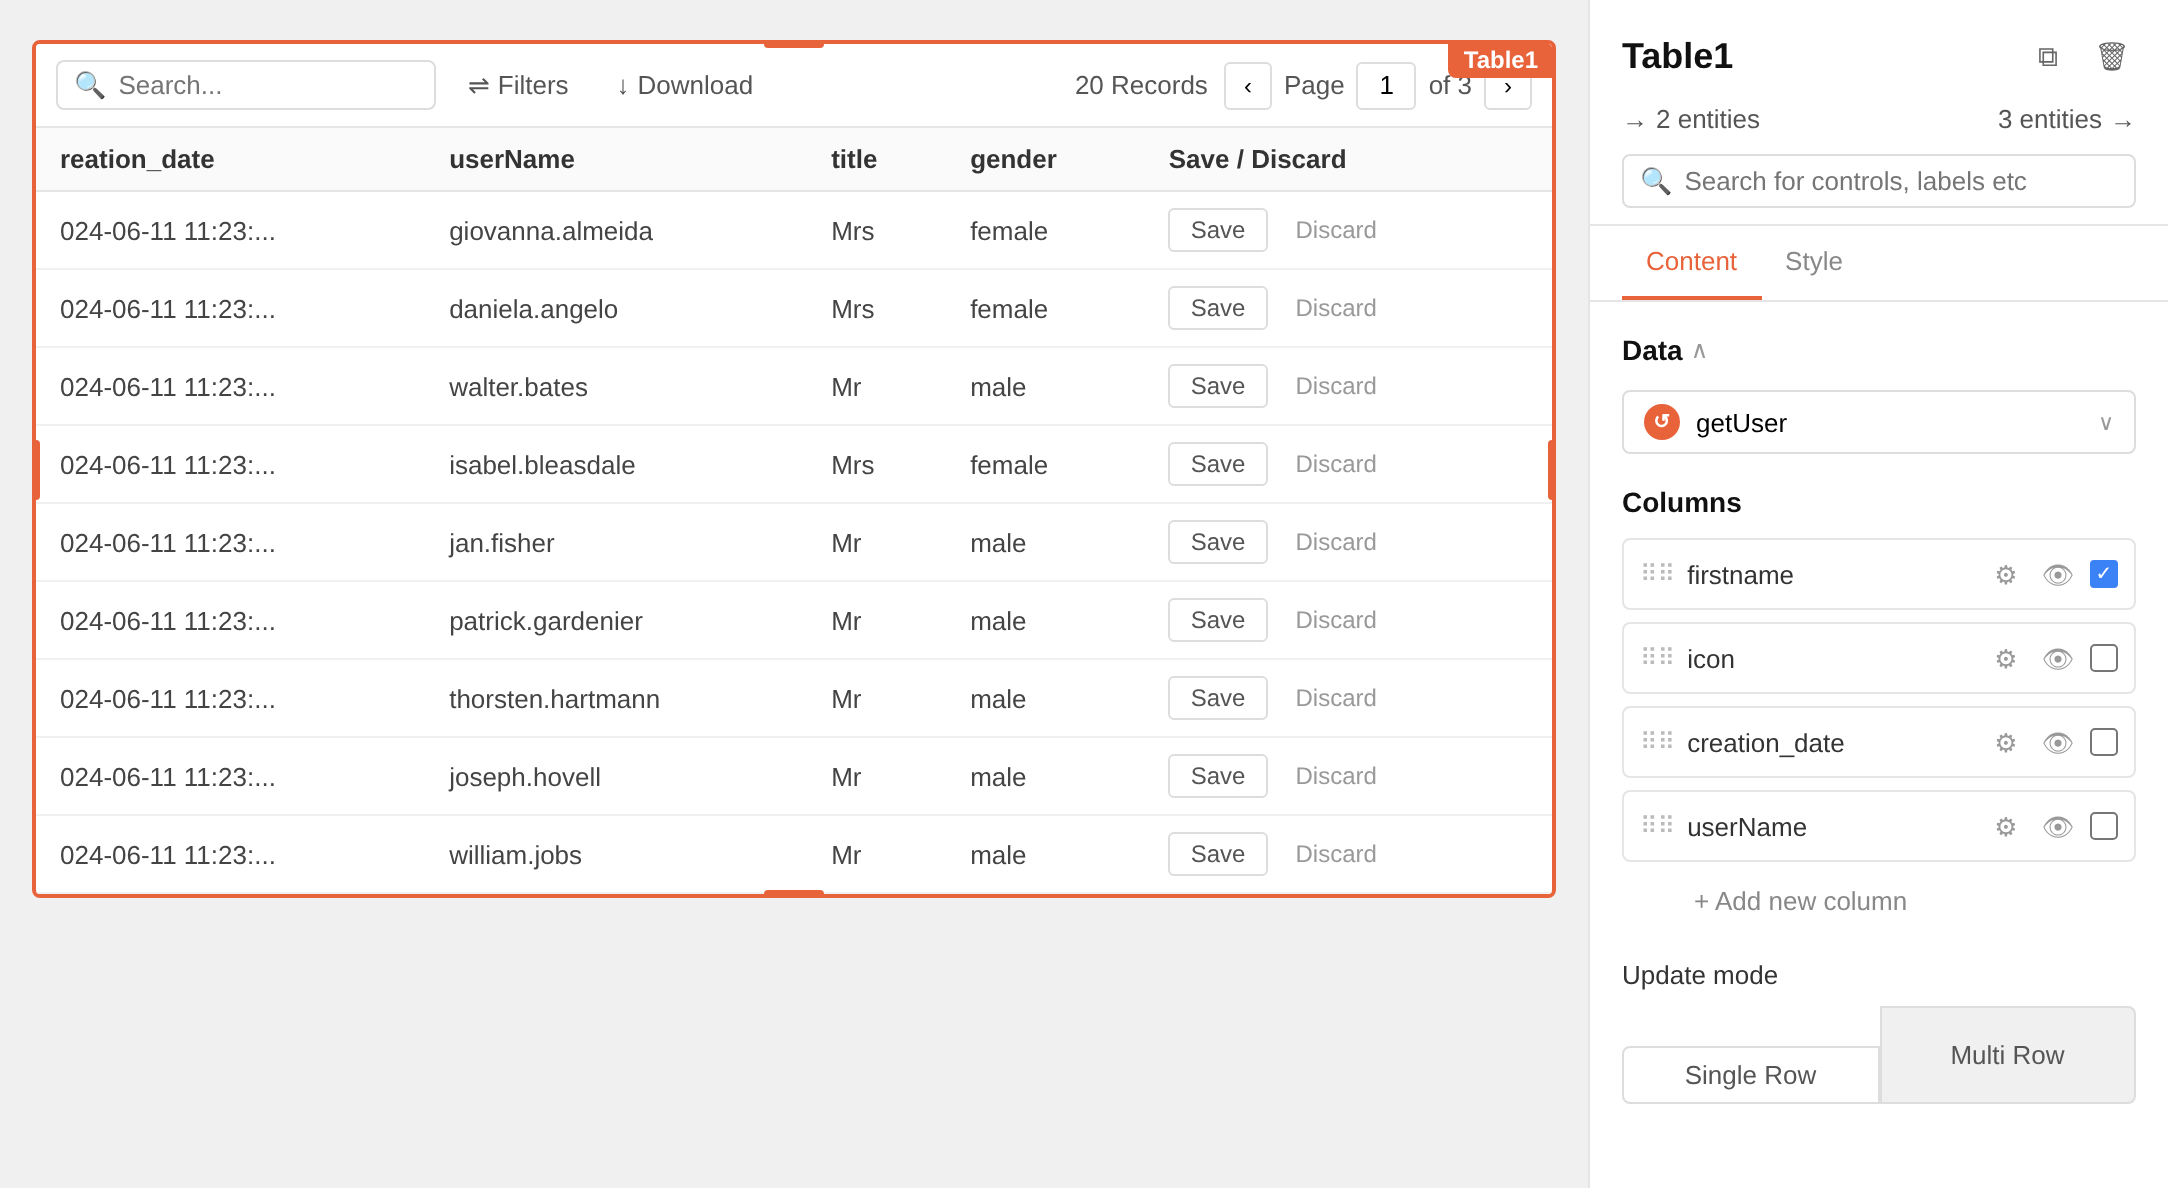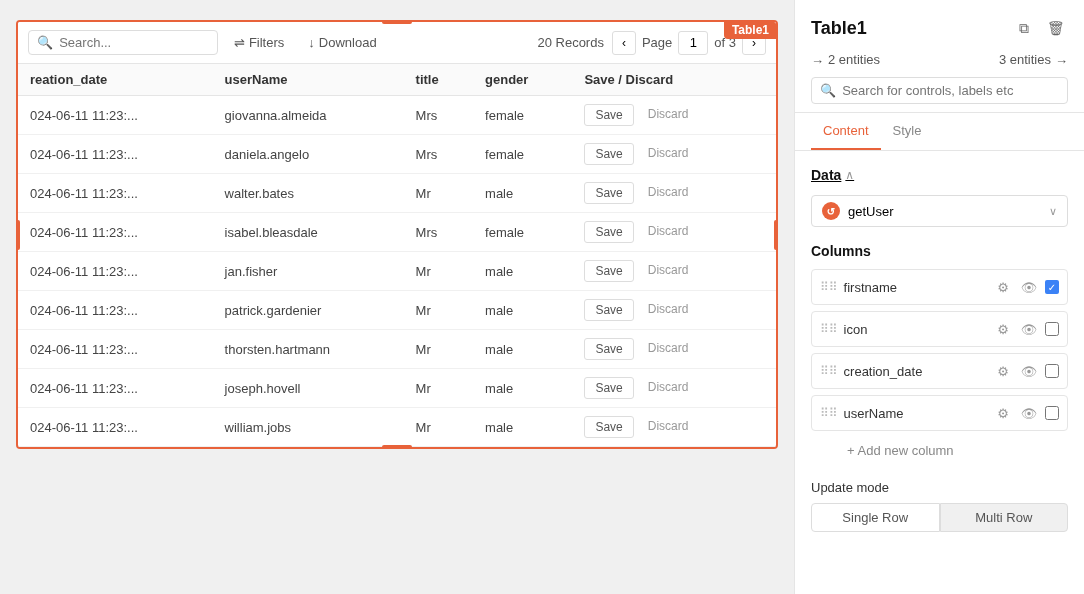--- a/index.html
+++ b/index.html
@@ -198,21 +198,21 @@
       border: none;
       background: transparent;
       font-size: 12px;
       color: #999;
       cursor: pointer;
     }
 
     .save-discard-cell {
       display: flex;
       gap: 4px;
-      align-items: flex-start;
+      align-items: center;
     }
 
     
     .right-panel {
       width: 290px;
       background: #fff;
       border-left: 1px solid #e5e5e5;
       display: flex;
       flex-direction: column;
       overflow-y: auto;
@@ -311,21 +311,20 @@
     .right-content {
       padding: 16px;
       flex: 1;
     }
 
     .section-header {
       display: flex;
       align-items: flex-start;
       justify-content: space-between;
       margin-bottom: 12px;
-      text-decoration: underline;
     }
 
     .section-title {
       font-size: 14px;
       font-weight: 600;
       color: #111;
     }
 
     .table-data-row {
       display: flex;
@@ -488,21 +487,21 @@
       font-size: 13px;
       color: #555;
       cursor: pointer;
     }
 
     .mode-btn.active {
       background: #f0f0f0;
       font-weight: 500;
     }
 
-    .mode-btn:first-child { border-radius: 4px 0 0 4px; }
+    .mode-btn:first-child { border-radius: 4px 0 0 4px; margin-top: 20px; }
     .mode-btn:last-child { border-radius: 0 4px 4px 0; }
 
     .chevron-icon { font-size: 11px; color: #999; }
   </style>
 </head>
 <body>
 
 <div class="left-panel">
   <div class="table-container">
 

